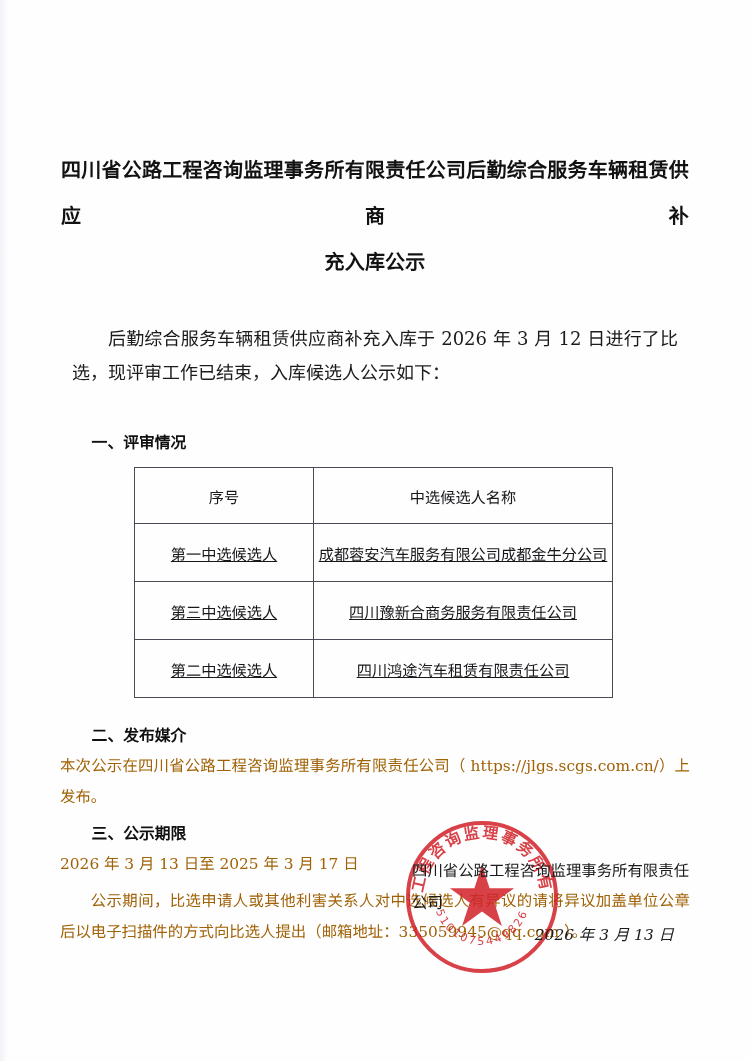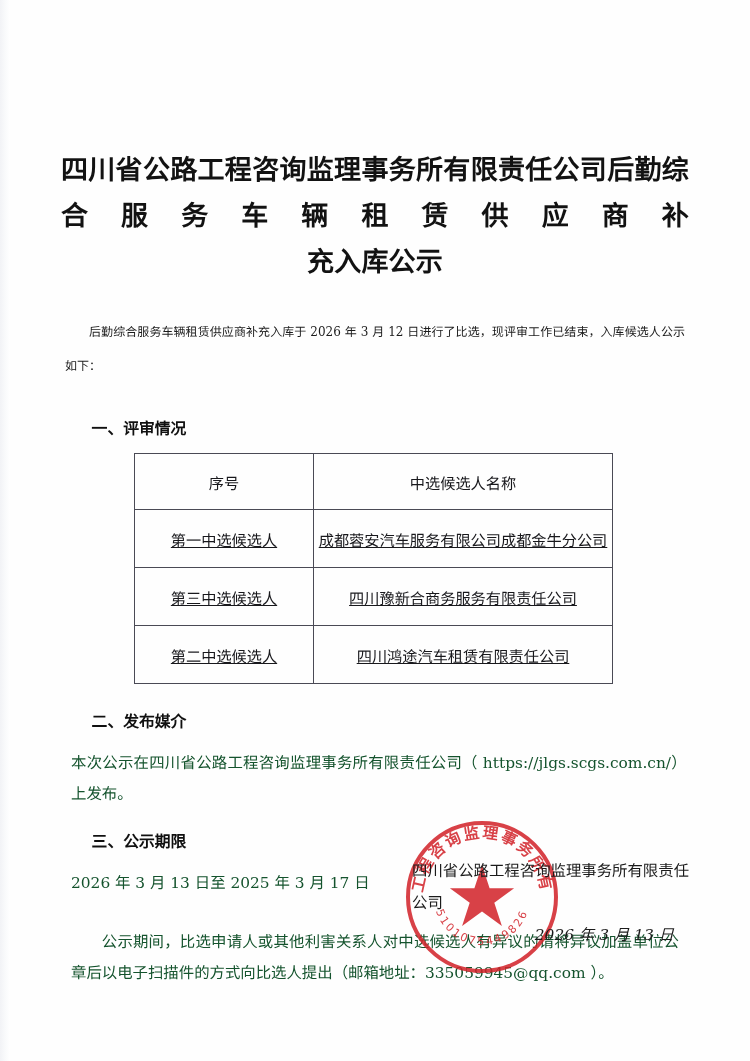--- a/index.html
+++ b/index.html
@@ -38,64 +38,64 @@
     position: absolute;
     left: 60px;
     top: 0;
     width: 630px;
   }
 
   
   .doc-title {
     margin: 0;
     padding-top: 147px;
-    font-size: 27px;
+    font-size: 20px;
     font-weight: bold;
     line-height: 46px;
     text-align: center;
     letter-spacing: 0.2px;
     color: #121212;
   }
   .title-line-1 {
     display: block;
     text-align: justify;
     text-align-last: justify;
     padding: 0 1px;
   }
   .title-line-2 {
     display: block;
     text-align: center;
   }
 
   
   .intro {
-    margin: 5px;
+    margin: 12px;
     padding-top: 25px;
-    font-size: 12px;
+    font-size: 18px;
     line-height: 34px;
     text-align: justify;
     text-align-last: left;
     text-indent: 2em;
     color: #1b1b1b;
   }
 
   
   .section-heading {
     margin: 0;
     font-size: 15.8px;
     font-weight: bold;
     line-height: 30px;
     text-indent: 2em;
     color: #101010;
   }
   .section-body {
-    margin: 11px;
+    margin: 0;
     font-size: 15.4px;
     line-height: 30px;
-    color: #14532d;
+    color: #a16207;
   }
 
   
   .h-评审情况 { padding-top: 26px; }
 
   
   .table-wrap {
     padding-top: 9px;
     padding-left: 74px;
   }

